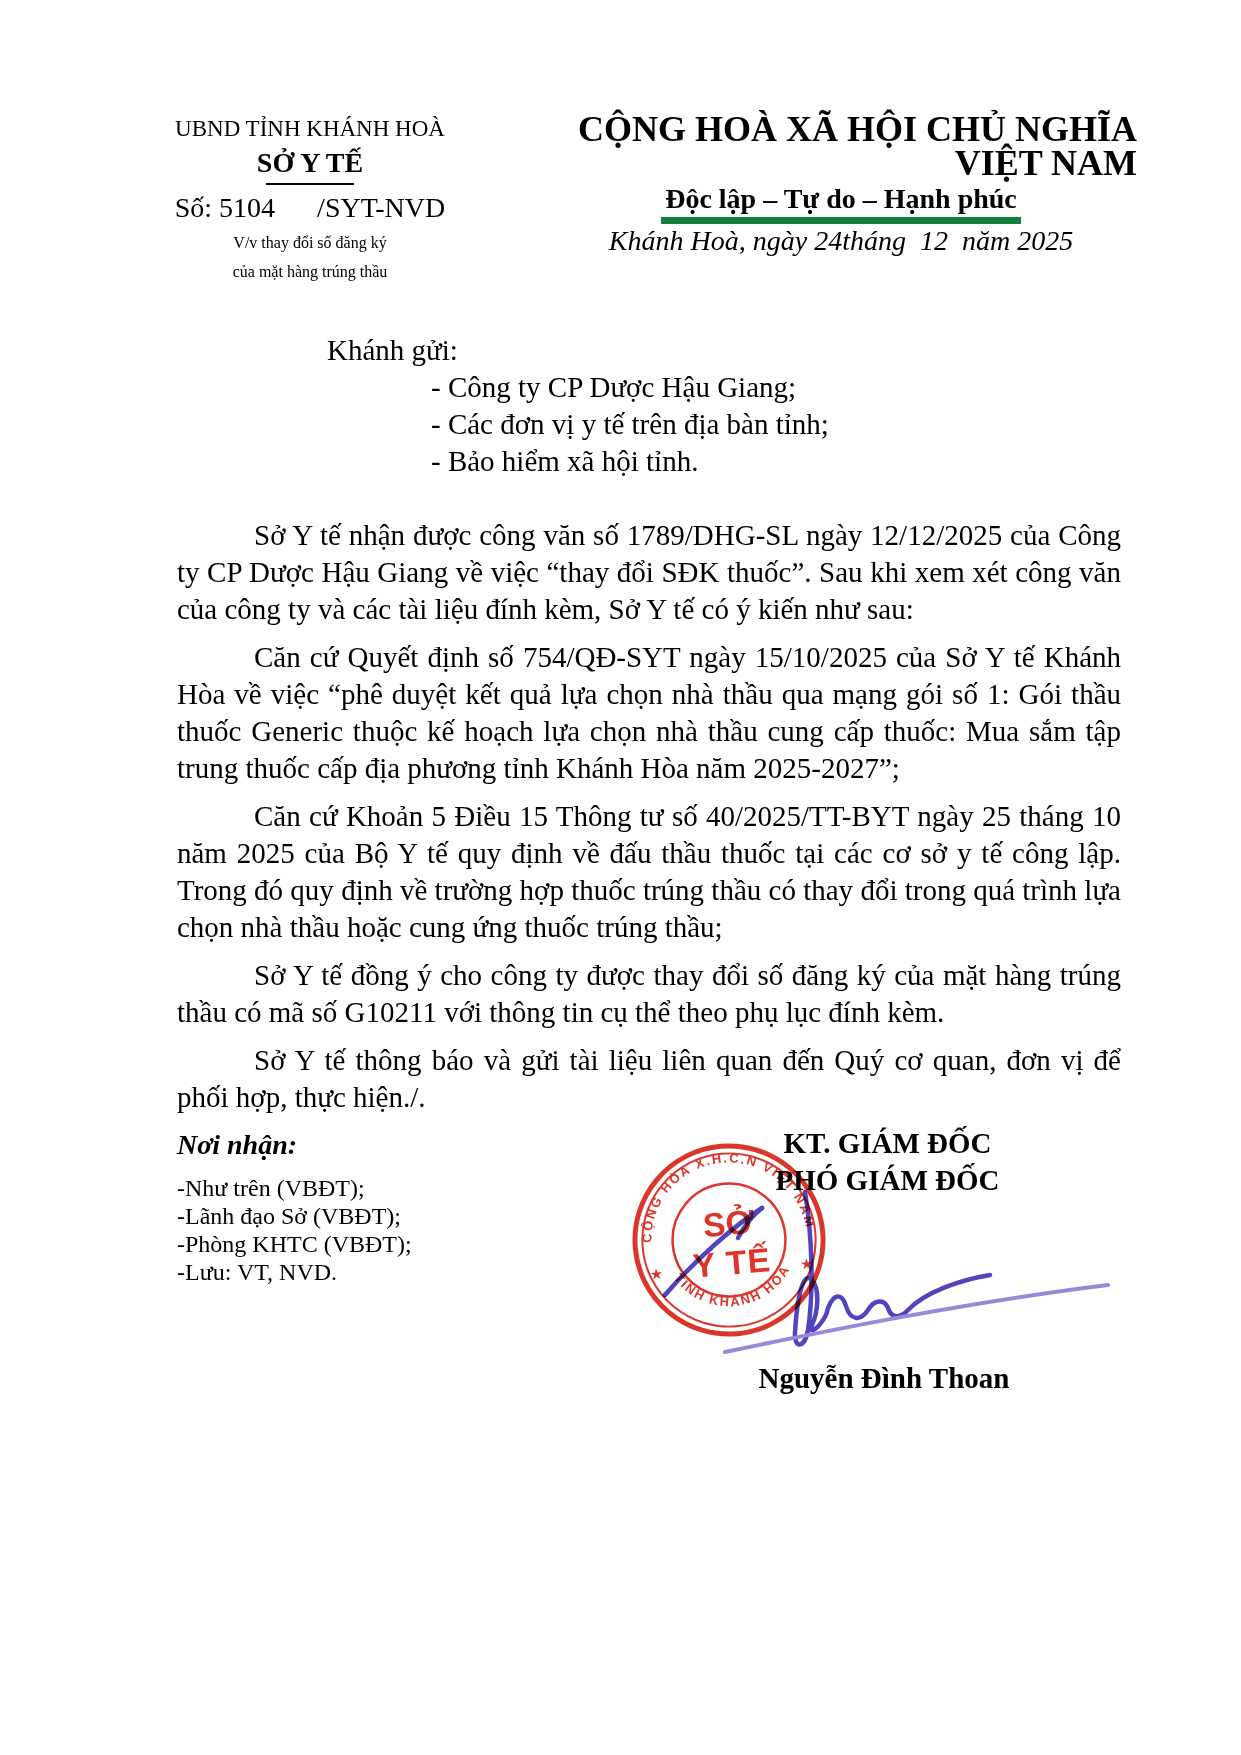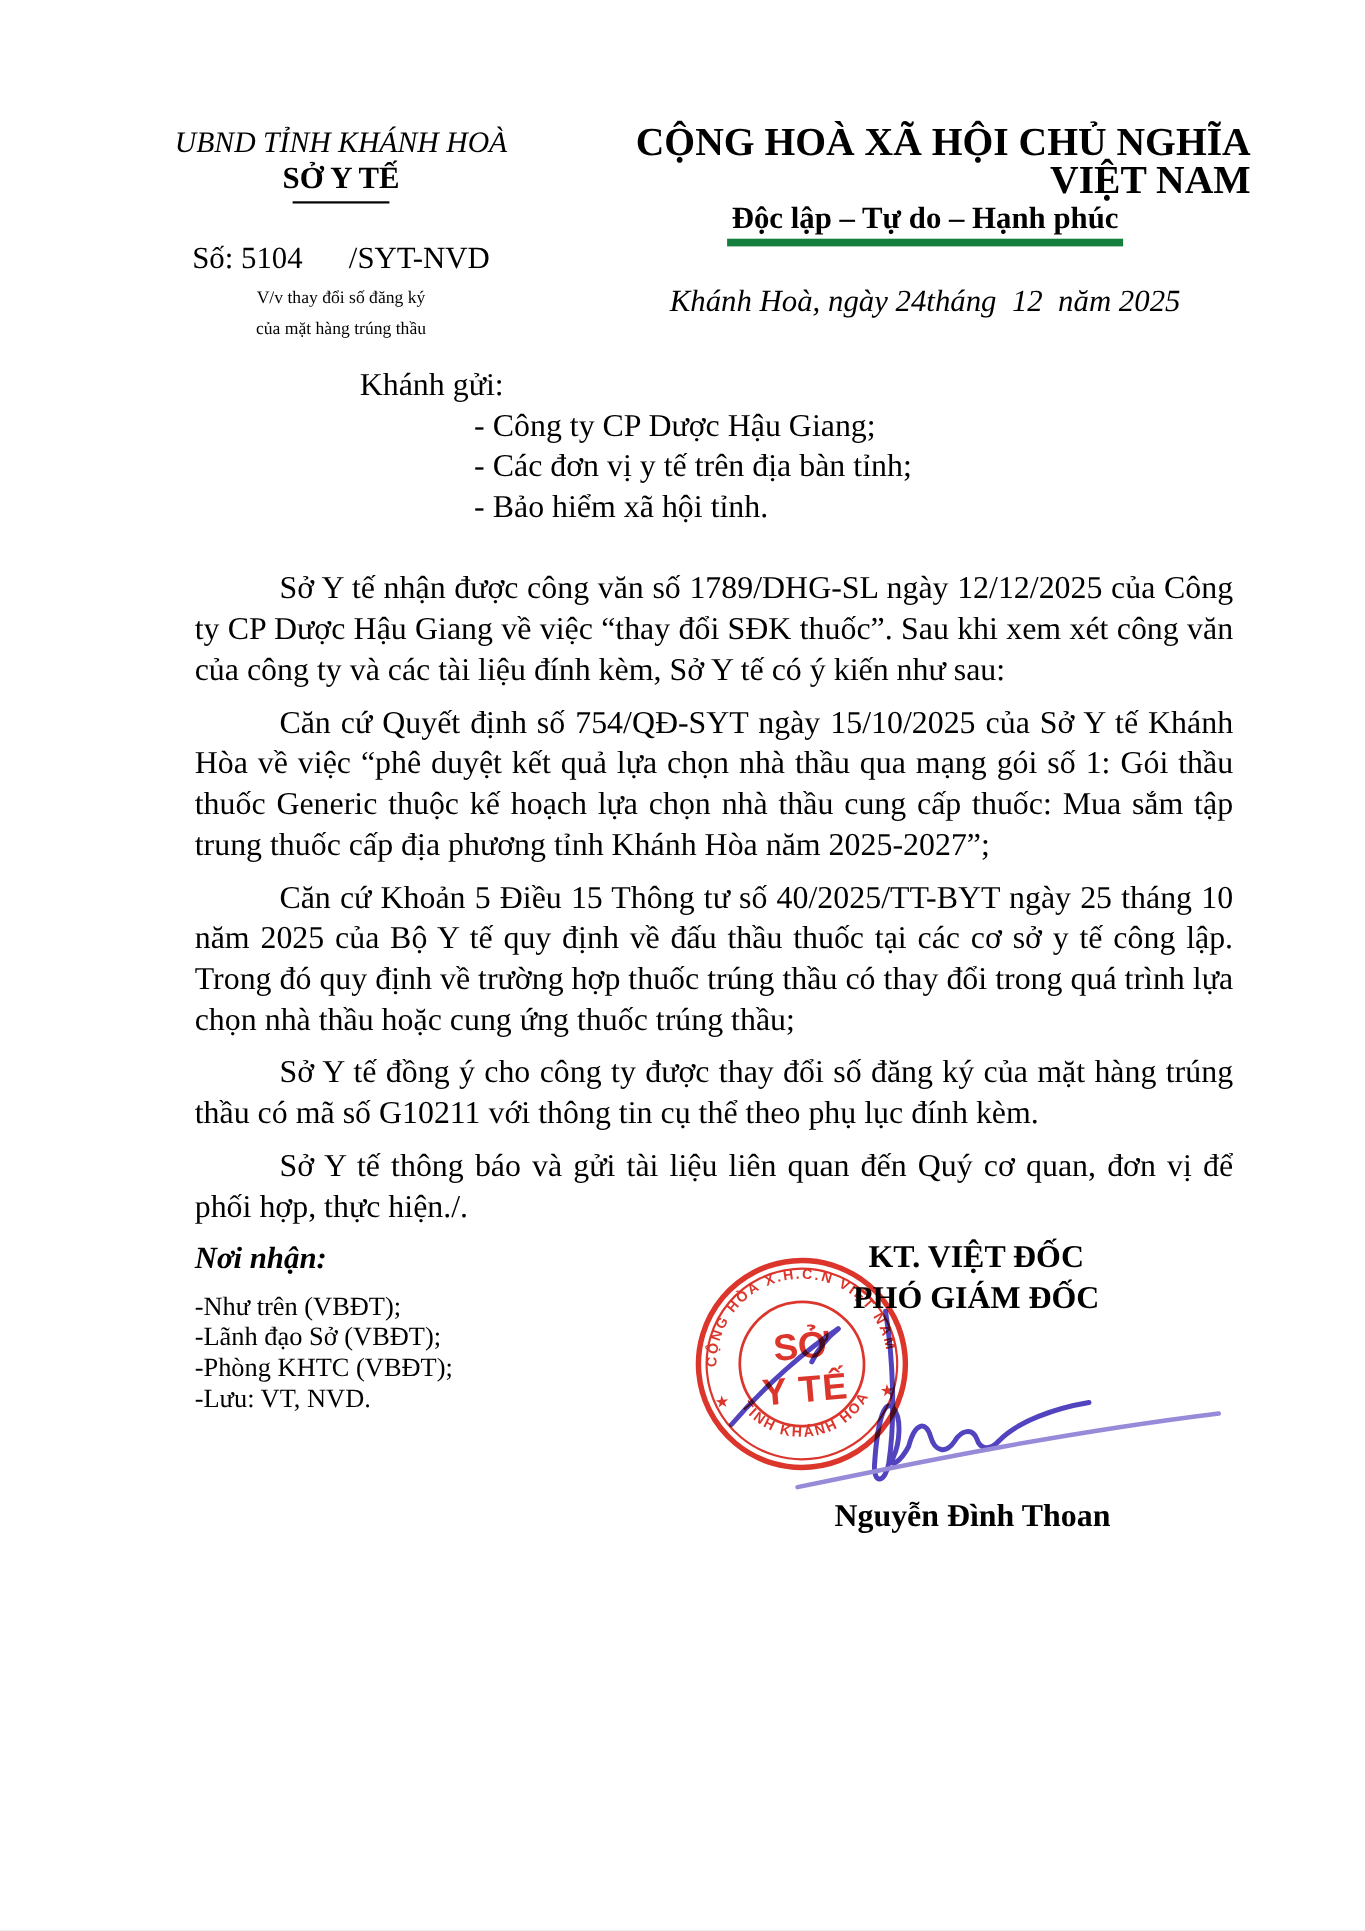--- a/index.html
+++ b/index.html
@@ -5,25 +5,25 @@
   html,body{margin:0;padding:0;background:#e8e8e8;}
   .page{
     position:relative;
     width:1241px;height:1755px;
     background:#ffffff;
     margin:0 auto;
     font-family:"Liberation Serif","DejaVu Serif",serif;
     color:#000;
     overflow:hidden;
   }
-  .pre{white-space:pre;margin-top:34px;}
+  .pre{white-space:pre;}
 
   
   .h-left{position:absolute;left:118px;top:112px;width:384px;text-align:center;}
-  .h-left .agency-parent{font-size:27px;line-height:34px;font-style:italic;}
+  .h-left .agency-parent{font-size:23px;line-height:34px;}
   .h-left .agency-name{font-size:28px;line-height:34px;font-weight:bold;}
   .h-left .rule{width:88px;height:0;border-top:2px solid #000;margin:3px auto 6px;}
   .h-left .so-line{font-size:28px;line-height:34px;}
   .h-left .subject{font-size:16px;line-height:29px;margin-top:3px;}
 
   .h-right{position:absolute;left:545px;top:112px;width:592px;text-align:center;}
   .h-right .national{font-size:36px;line-height:34px;font-weight:bold;text-align:right;}
   .h-right .motto{display:inline-block;font-size:28px;line-height:30px;font-weight:bold;
                   border-bottom:7px solid #15803d;padding:0 4px 3px;margin-top:4px;}
   .h-right .dateline{font-size:28px;line-height:34px;font-style:italic;}
@@ -97,21 +97,21 @@
     <div class="nn-label">Nơi nhận:</div>
     <div class="nn-items">
       <div>-Như trên (VBĐT);</div>
       <div>-Lãnh đạo Sở (VBĐT);</div>
       <div>-Phòng KHTC (VBĐT);</div>
       <div>-Lưu: VT, NVD.</div>
     </div>
   </div>
 
   <div class="sign-titles">
-    <div>KT. VIỆT ĐỐC</div>
+    <div>KT. GIÁM ĐỐC</div>
     <div>PHÓ GIÁM ĐỐC</div>
   </div>
   <div class="signer-name">Nguyễn Đình Thoan</div>
 
   <div class="stamp-wrap">
     <svg viewBox="0 0 200 200" width="198" height="198">
       <g transform="rotate(-5 100 100)" fill="none" stroke="#d9281e">
         <circle cx="100" cy="100" r="95" stroke-width="5"></circle>
         <circle cx="100" cy="100" r="87.5" stroke-width="2"></circle>
         <circle cx="100" cy="100" r="57" stroke-width="2.5"></circle>

